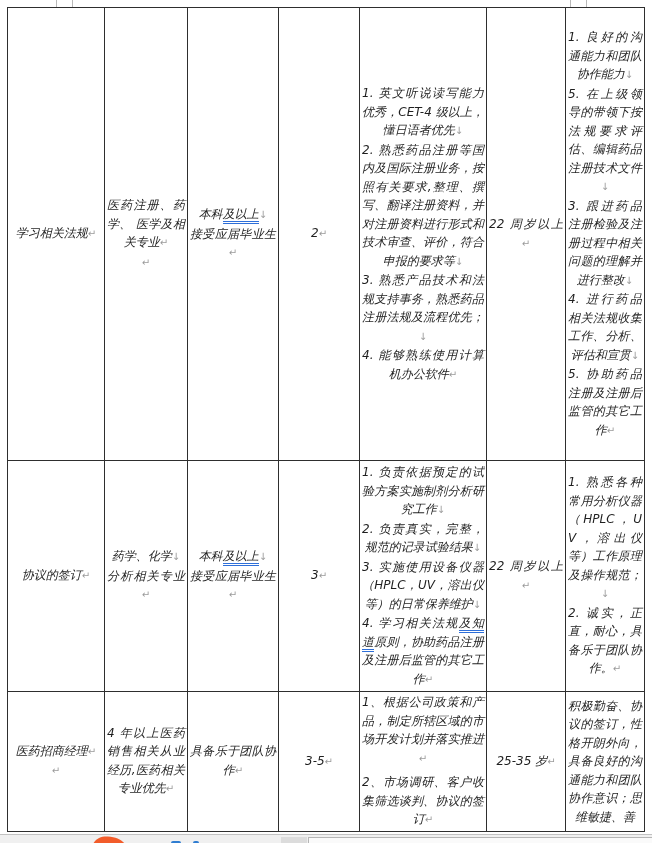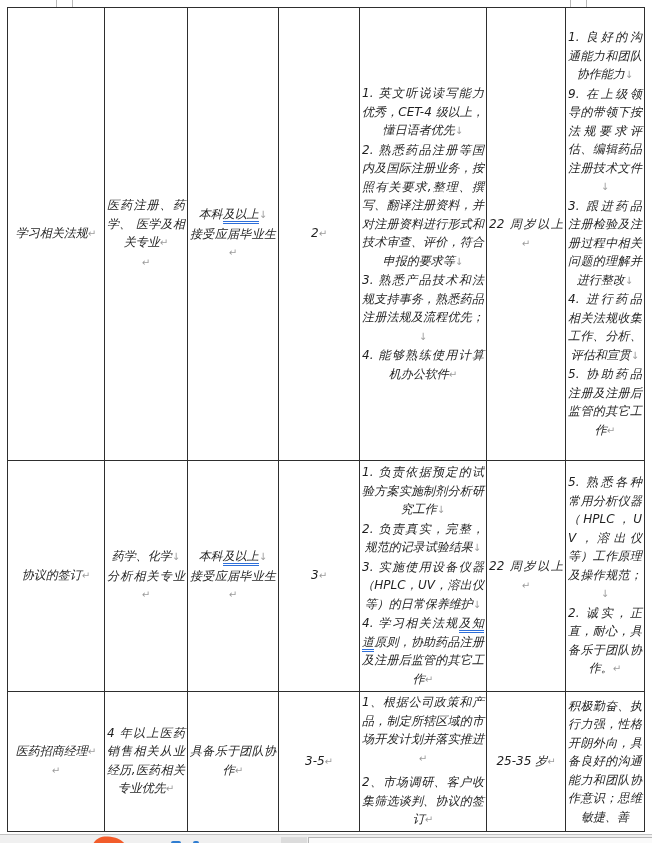--- a/index.html
+++ b/index.html
@@ -67,21 +67,21 @@
             <div class="para"><span>1. 英文听说读写能力优秀，CET-4 级以上，懂日语者优先</span><span class="mark">↓</span></div>
             <div class="para"><span>2. 熟悉药品注册等国内及国际注册业务，按照有关要求,整理、撰写、翻译注册资料，并对注册资料进行形式和技术审查、评价，符合申报的要求等</span><span class="mark">↓</span></div>
             <div class="para"><span>3. 熟悉产品技术和法规支持事务，熟悉药品注册法规及流程优先；</span><span class="mark">↓</span></div>
             <div class="para"><span>4. 能够熟练使用计算机办公软件</span><span class="mark">↵</span></div>
           </td>
           <td>
             <div class="para"><span>22 周岁以上</span><span class="mark">↵</span></div>
           </td>
           <td>
             <div class="para"><span>1. 良好的沟通能力和团队协作能力</span><span class="mark">↓</span></div>
-            <div class="para"><span>9. 在上级领导的带领下按法规要求评估、编辑药品注册技术文件</span><span class="mark">↓</span></div>
+            <div class="para"><span>5. 在上级领导的带领下按法规要求评估、编辑药品注册技术文件</span><span class="mark">↓</span></div>
             <div class="para"><span>3. 跟进药品注册检验及注册过程中相关问题的理解并进行整改</span><span class="mark">↓</span></div>
             <div class="para"><span>4. 进行药品相关法规收集工作、分析、评估和宣贯</span><span class="mark">↓</span></div>
             <div class="para"><span>5. 协助药品注册及注册后监管的其它工作</span><span class="mark">↵</span></div>
           </td>
         </tr>
         <tr style="height: 231px;">
           <td>
             <div class="para"><span>协议的签订</span><span class="mark">↵</span></div>
           </td>
           <td>
@@ -98,21 +98,21 @@
           <td>
             <div class="para"><span>1. 负责依据预定的试验方案实施制剂分析研究工作</span><span class="mark">↓</span></div>
             <div class="para"><span>2. 负责真实，完整，规范的记录试验结果</span><span class="mark">↓</span></div>
             <div class="para"><span>3. 实施使用设备仪器（HPLC，UV，溶出仪等）的日常保养维护</span><span class="mark">↓</span></div>
             <div class="para"><span>4. 学习相关法规</span><span class="gram">及知道</span><span>原则，协助药品注册及注册后监管的其它工作</span><span class="mark">↵</span></div>
           </td>
           <td>
             <div class="para"><span>22 周岁以上</span><span class="mark">↵</span></div>
           </td>
           <td>
-            <div class="para"><span>5. 熟悉各种常用分析仪器（HPLC，UV，溶出仪等）工作原理及操作规范；</span><span class="mark">↓</span></div>
+            <div class="para"><span>1. 熟悉各种常用分析仪器（HPLC，UV，溶出仪等）工作原理及操作规范；</span><span class="mark">↓</span></div>
             <div class="para"><span>2. 诚实，正直，耐心，具备乐于团队协作。</span><span class="mark">↵</span></div>
           </td>
         </tr>
         <tr>
           <td>
             <div class="para"><span>医药招商经理</span><span class="mark">↵</span></div>
             <div class="para"><span class="mark">↵</span></div>
           </td>
           <td>
             <div class="para"><span>4 年以上医药销售相关从业经历,医药相关专业优先</span><span class="mark">↵</span></div>
@@ -124,21 +124,21 @@
             <div class="para"><span>3-5</span><span class="mark">↵</span></div>
           </td>
           <td class="spaced">
             <div class="para"><span>1、根据公司政策和产品，制定所辖区域的市场开发计划并落实推进</span><span class="mark">↵</span></div>
             <div class="para"><span>2、市场调研、客户收集筛选谈判、协议的签订</span><span class="mark">↵</span></div>
           </td>
           <td>
             <div class="para"><span>25-35 岁</span><span class="mark">↵</span></div>
           </td>
           <td>
-            <div class="para"><span>积极勤奋、执行力强，性格开朗外向，具备良好的沟通能力和团队协作意识；思维敏捷、善</span></div>
+            <div class="para"><span>积极勤奋、协议的签订，性格开朗外向，具备良好的沟通能力和团队协作意识；思维敏捷、善</span></div>
           </td>
         </tr>
       </tbody>
   </table>
 
   <div class="band">
     <svg class="orange-swoosh" width="34" height="8" viewBox="0 0 34 8">
       <path d="M1 8 C4 2 10 0 16 0.5 C24 1 30 4 33 8 Z" fill="currentColor"></path>
     </svg>
     <div class="blue-dash b1"></div>

